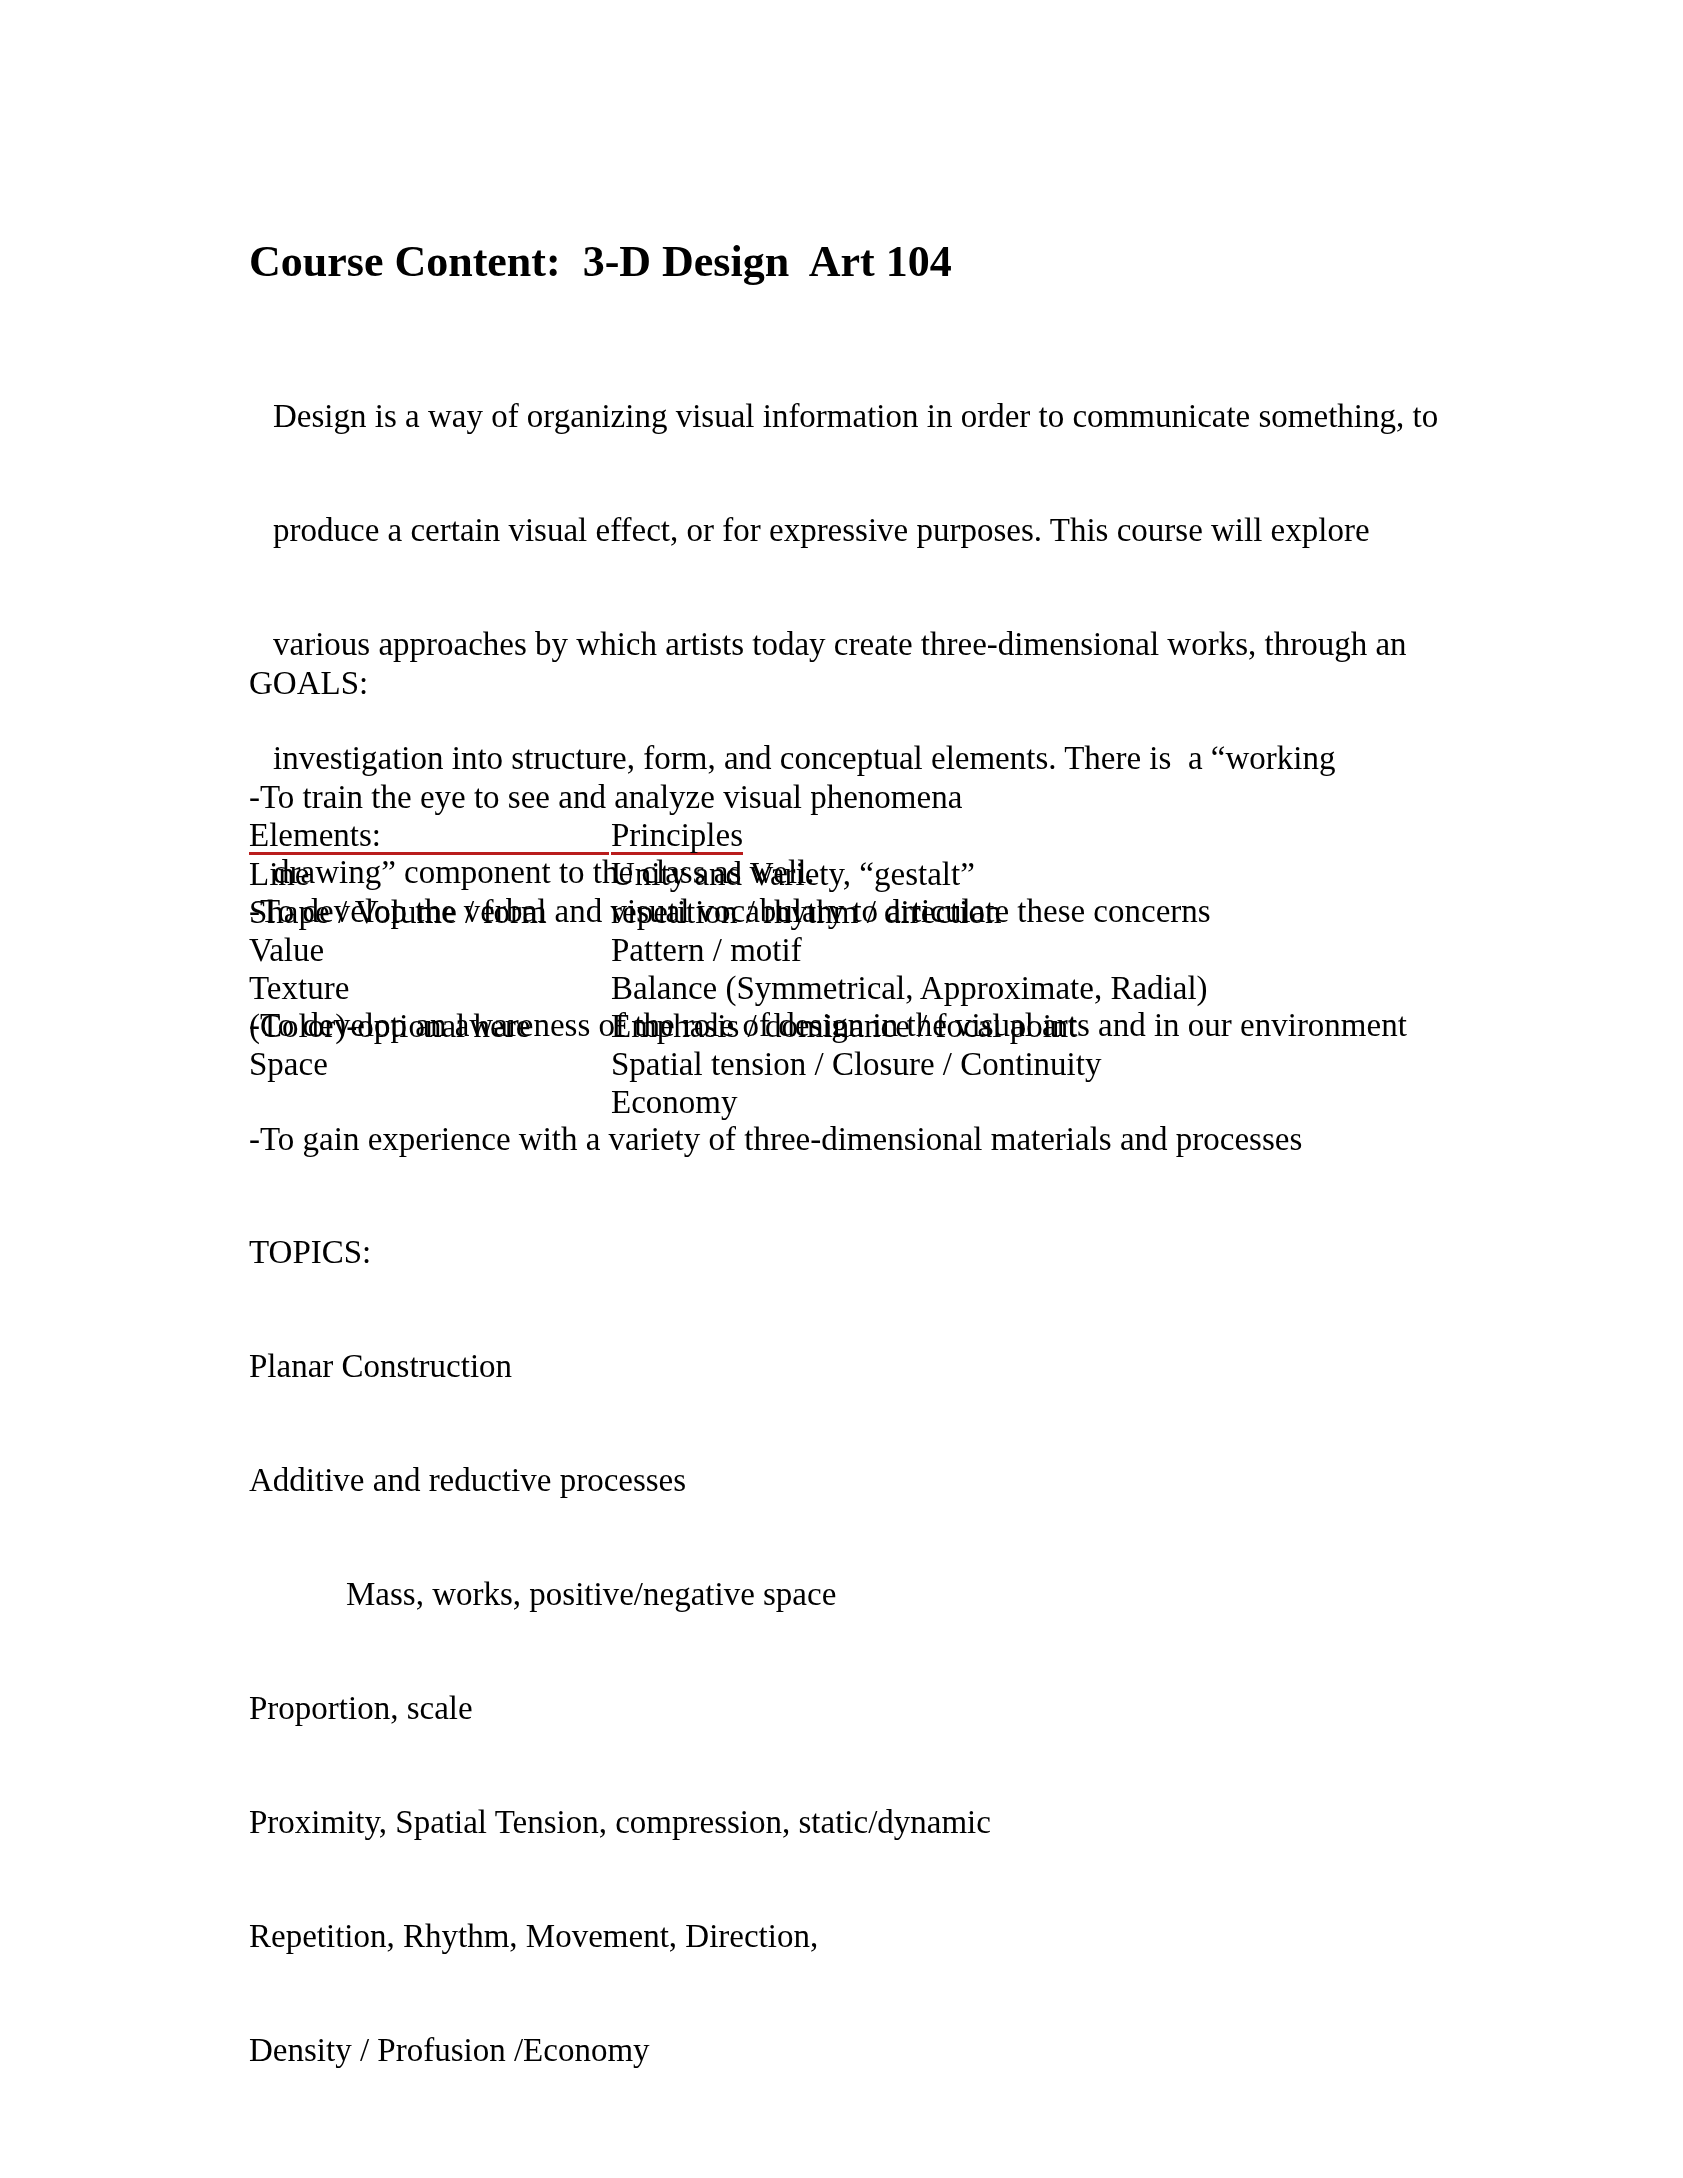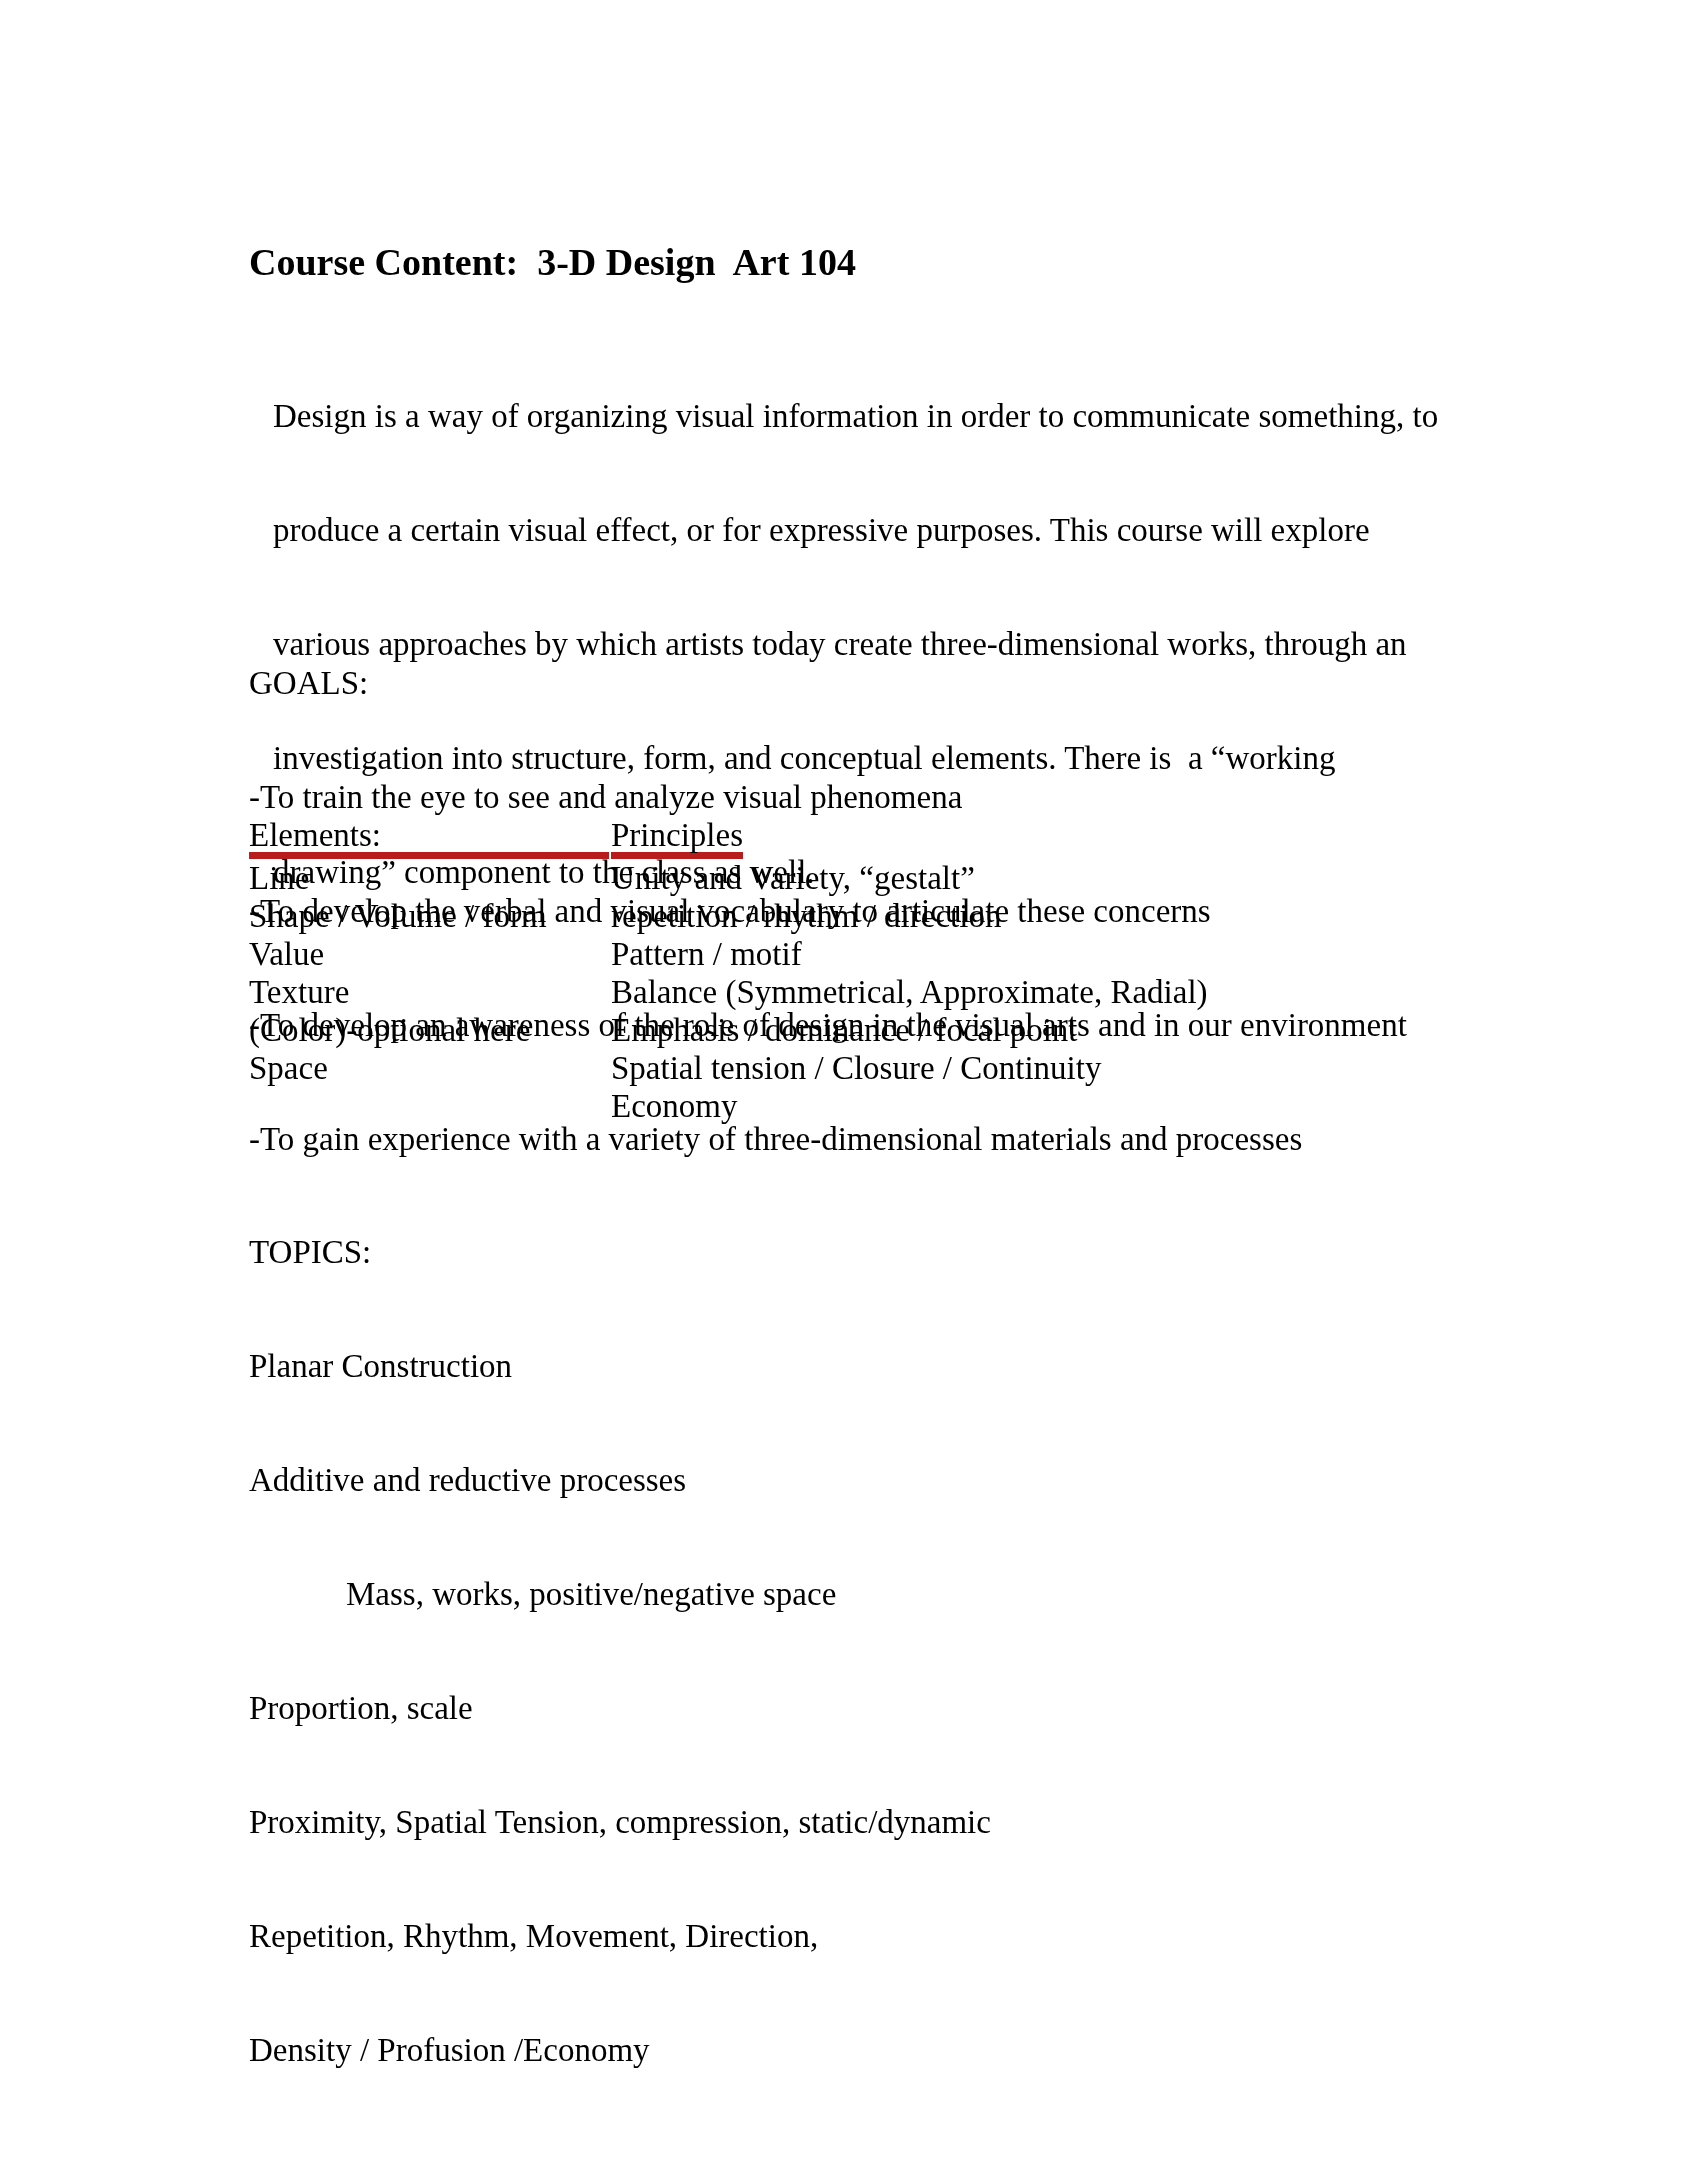--- a/index.html
+++ b/index.html
@@ -10,32 +10,32 @@
     color:#000000;
     font-family:"Liberation Serif","DejaVu Serif",serif;
     font-size:33px;
     line-height:38px;
     overflow:hidden;
   }
   .sec{position:absolute;left:249px;white-space:pre;}
   .title{
     top:238px;
     font-weight:bold;
-    font-size:38px;
+    font-size:44px;
     line-height:48px;
   }
   .intro{top:321px;margin-left:24px;}
   .goals{top:588px;}
   .tbl{
     top:816px;
     display:grid;
     grid-template-columns:362px auto;
   }
   .cell{white-space:pre;}
-  .u{display:inline-block;border-bottom:7px solid #b91c1c;line-height:34px;}
+  .u{display:inline-block;border-bottom:3px solid #b91c1c;line-height:34px;}
   .u-full{width:360px;}
   .topics{top:1157px;}
   .indent{padding-left:97px;}
 </style>
 </head>
 <body>
 
 <div class="page">
 
   <div class="sec title">Course Content:  3-D Design  Art 104</div>

